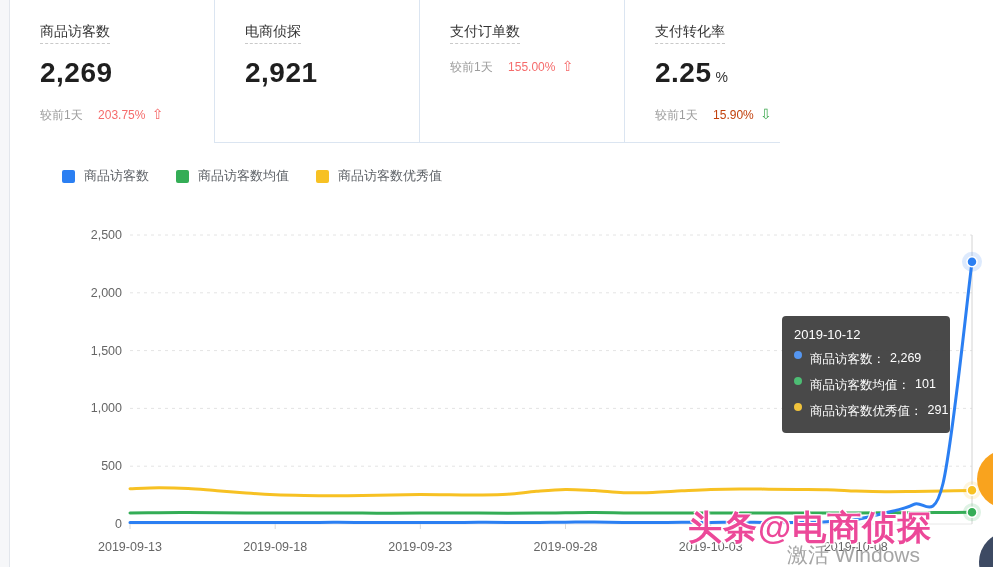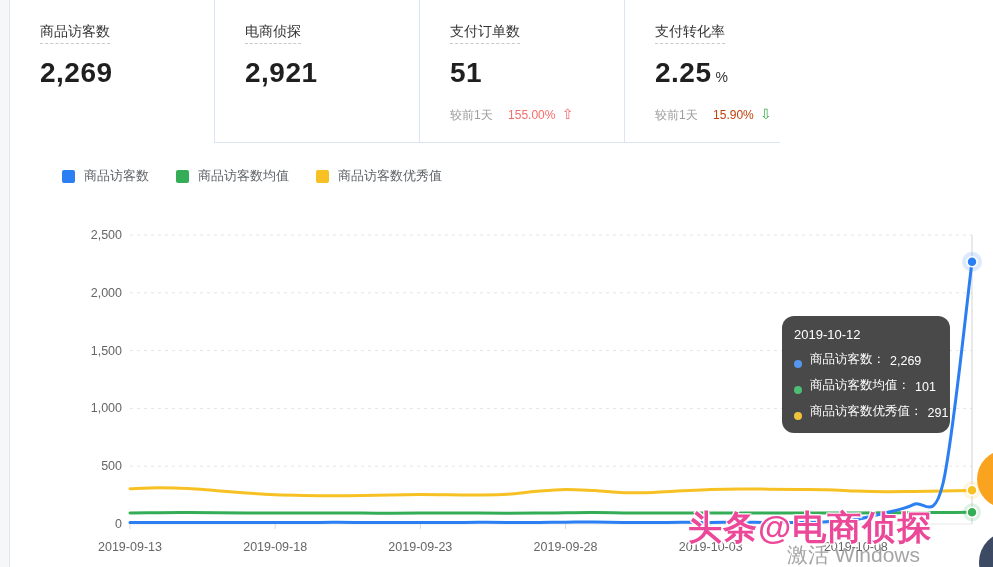--- a/index.html
+++ b/index.html
@@ -27,23 +27,23 @@
   .down .delta-value{color:#c2410c;}
   .down .delta-arrow{color:#3ca84e;}
   
   .legend{position:absolute;left:62px;top:167px;display:flex;gap:27px;align-items:center;z-index:4;}
   .legend-item{display:flex;align-items:center;gap:9px;font-size:13px;color:#5f6368;cursor:pointer;}
   .legend-swatch{width:13px;height:13px;border-radius:2px;background:#ccc;}
   
   #chart-svg{position:absolute;left:0;top:0;z-index:1;}
   
   .tooltip{position:absolute;left:782px;top:316px;width:168px;box-sizing:border-box;
-    background:rgba(62,62,62,.94);border-radius:12px;padding:11px 12px 13px;color:#fff;z-index:6;}
+    background:rgba(62,62,62,.94);border-radius:4px;padding:11px 12px 13px;color:#fff;z-index:6;}
   .tooltip-title{font-size:13px;}
-  .tooltip-row{display:flex;align-items:flex-end;font-size:12.5px;margin-top:9px;white-space:nowrap;}
+  .tooltip-row{display:flex;align-items:flex-start;font-size:12.5px;margin-top:9px;white-space:nowrap;}
   .tooltip-dot{width:8px;height:8px;border-radius:50%;margin-right:8px;flex:none;}
   .tooltip-val{margin-left:5px;}
   
   .fab{position:absolute;border-radius:50%;z-index:7;cursor:pointer;}
   .fab-orange{left:977px;top:450px;width:58px;height:58px;background:#f9a31e;}
   .fab-navy{left:979px;top:532px;width:60px;height:60px;background:#3d4a63;}
   
   .wm-headline{position:absolute;left:688px;top:505px;z-index:9;white-space:nowrap;
     font-size:34px;font-weight:bold;color:#ec4899;letter-spacing:1px;
     text-shadow:-1px -1px 0 #fff,1px -1px 0 #fff,-1px 1px 0 #fff,1px 1px 0 #fff,2px 2px 1px rgba(255,255,255,.6);}
@@ -52,30 +52,34 @@
 </head>
 <body>
 
 <div class="page-gutter"></div>
 
 <div class="tabstrip">
 
   <div class="tab-card selected" style="width:205px">
     <div class="card-title"><span class="title-text">商品访客数</span></div>
     <div class="card-value"><span>2,269</span><span class="card-unit"></span></div>
+    <div class="card-delta">
+      <span>较前1天</span>
+      <span class="delta-value">203.75%</span>
+      <span class="delta-arrow">⇧</span>
+    </div>
   </div>
 
   <div class="tab-card" style="width:205px">
     <div class="card-title"><span class="title-text">电商侦探</span></div>
     <div class="card-value"><span>2,921</span><span class="card-unit"></span></div>
   </div>
 
   <div class="tab-card" style="width:205px">
     <div class="card-title"><span class="title-text">支付订单数</span></div>
-    <div class="card-value"><span>51</span><span class="card-unit"></span></div>
     <div class="card-delta">
       <span>较前1天</span>
       <span class="delta-value">155.00%</span>
       <span class="delta-arrow">⇧</span>
     </div>
   </div>
 
 
   <div class="tab-card down" style="width:155px">
     <div class="card-title"><span class="title-text">支付转化率</span></div>

